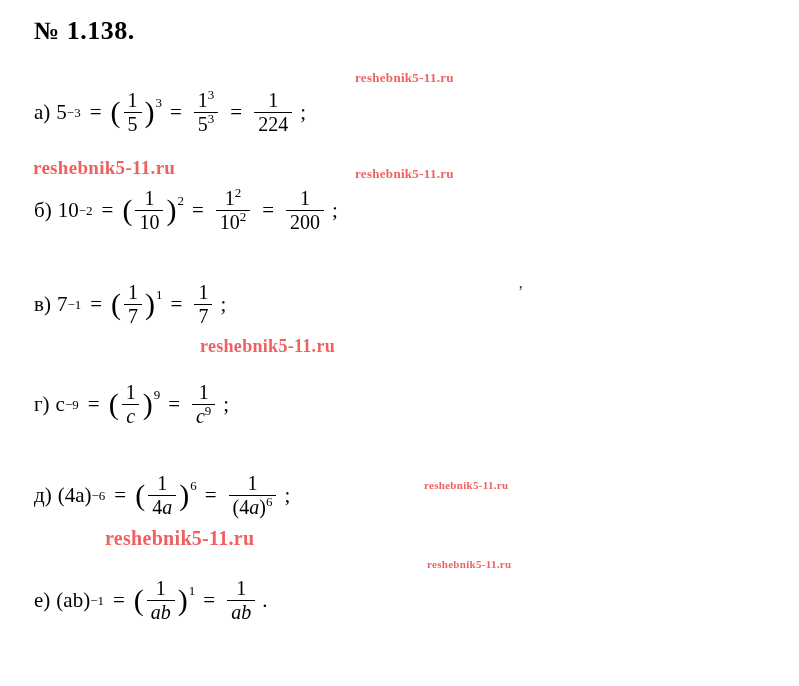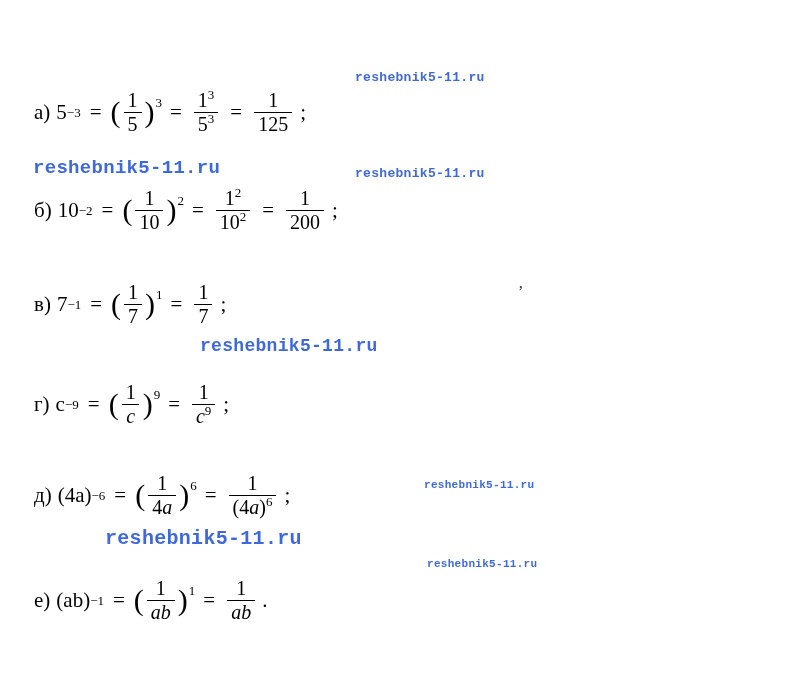--- a/index.html
+++ b/index.html
@@ -29,22 +29,22 @@
     font-weight: bold;
     letter-spacing: 0.5px;
   }
   .title .no-sign {
     font-weight: bold;
     font-size: 25px;
   }
   
   .wm {
     position: absolute;
-    font-family: Liberation Mono, monospace;
-    color: #1d4ed8;
+    font-family: Liberation Serif, serif;
+    color: #ef4444;
     font-weight: bold;
     letter-spacing: 0.3px;
     white-space: nowrap;
     opacity: 0.85;
   }
   
   .line {
     position: absolute;
     display: flex;
     align-items: center;
@@ -113,20 +113,24 @@
     position: absolute;
     color: #333;
     font-size: 16px;
   }
 </style>
 </head>
 <body>
 
 <div class="page">
 
+  <div class="title">
+    <span class="no-sign">№</span>
+    <span>1.138.</span>
+  </div>
 
   <div class="wm" style="left:355px; top:70px; font-size:13px;">reshebnik5-11.ru</div>
   <div class="wm" style="left:33px; top:157px; font-size:19px;">reshebnik5-11.ru</div>
   <div class="wm" style="left:355px; top:166px; font-size:13px;">reshebnik5-11.ru</div>
   <div class="wm" style="left:200px; top:336px; font-size:18px;">reshebnik5-11.ru</div>
   <div class="wm" style="left:424px; top:479px; font-size:11px;">reshebnik5-11.ru</div>
   <div class="wm" style="left:105px; top:527px; font-size:20px;">reshebnik5-11.ru</div>
   <div class="wm" style="left:427px; top:558px; font-size:11px;">reshebnik5-11.ru</div>
 
   <div class="tick" style="left:518px; top:283px;">’</div>
@@ -144,21 +148,21 @@
     <span class="paren">)</span>
       <span class="pexp">3</span>
     <span class="eq">=</span>
     <span class="frac">
       <span class="num">1<sup class="exp">3</sup></span>
       <span class="den">5<sup class="exp">3</sup></span>
     </span>
     <span class="eq">=</span>
     <span class="frac">
       <span class="num">1</span>
-      <span class="den">125</span>
+      <span class="den">224</span>
     </span>
     <span class="semi">;</span>
   </div>
 
   <div class="line" style="left:34px; top:188px;">
     <span class="label">б)</span>
     <span class="base">10</span>
       <sup class="exp">−2</sup>
     <span class="eq">=</span>
     <span class="paren">(</span>

